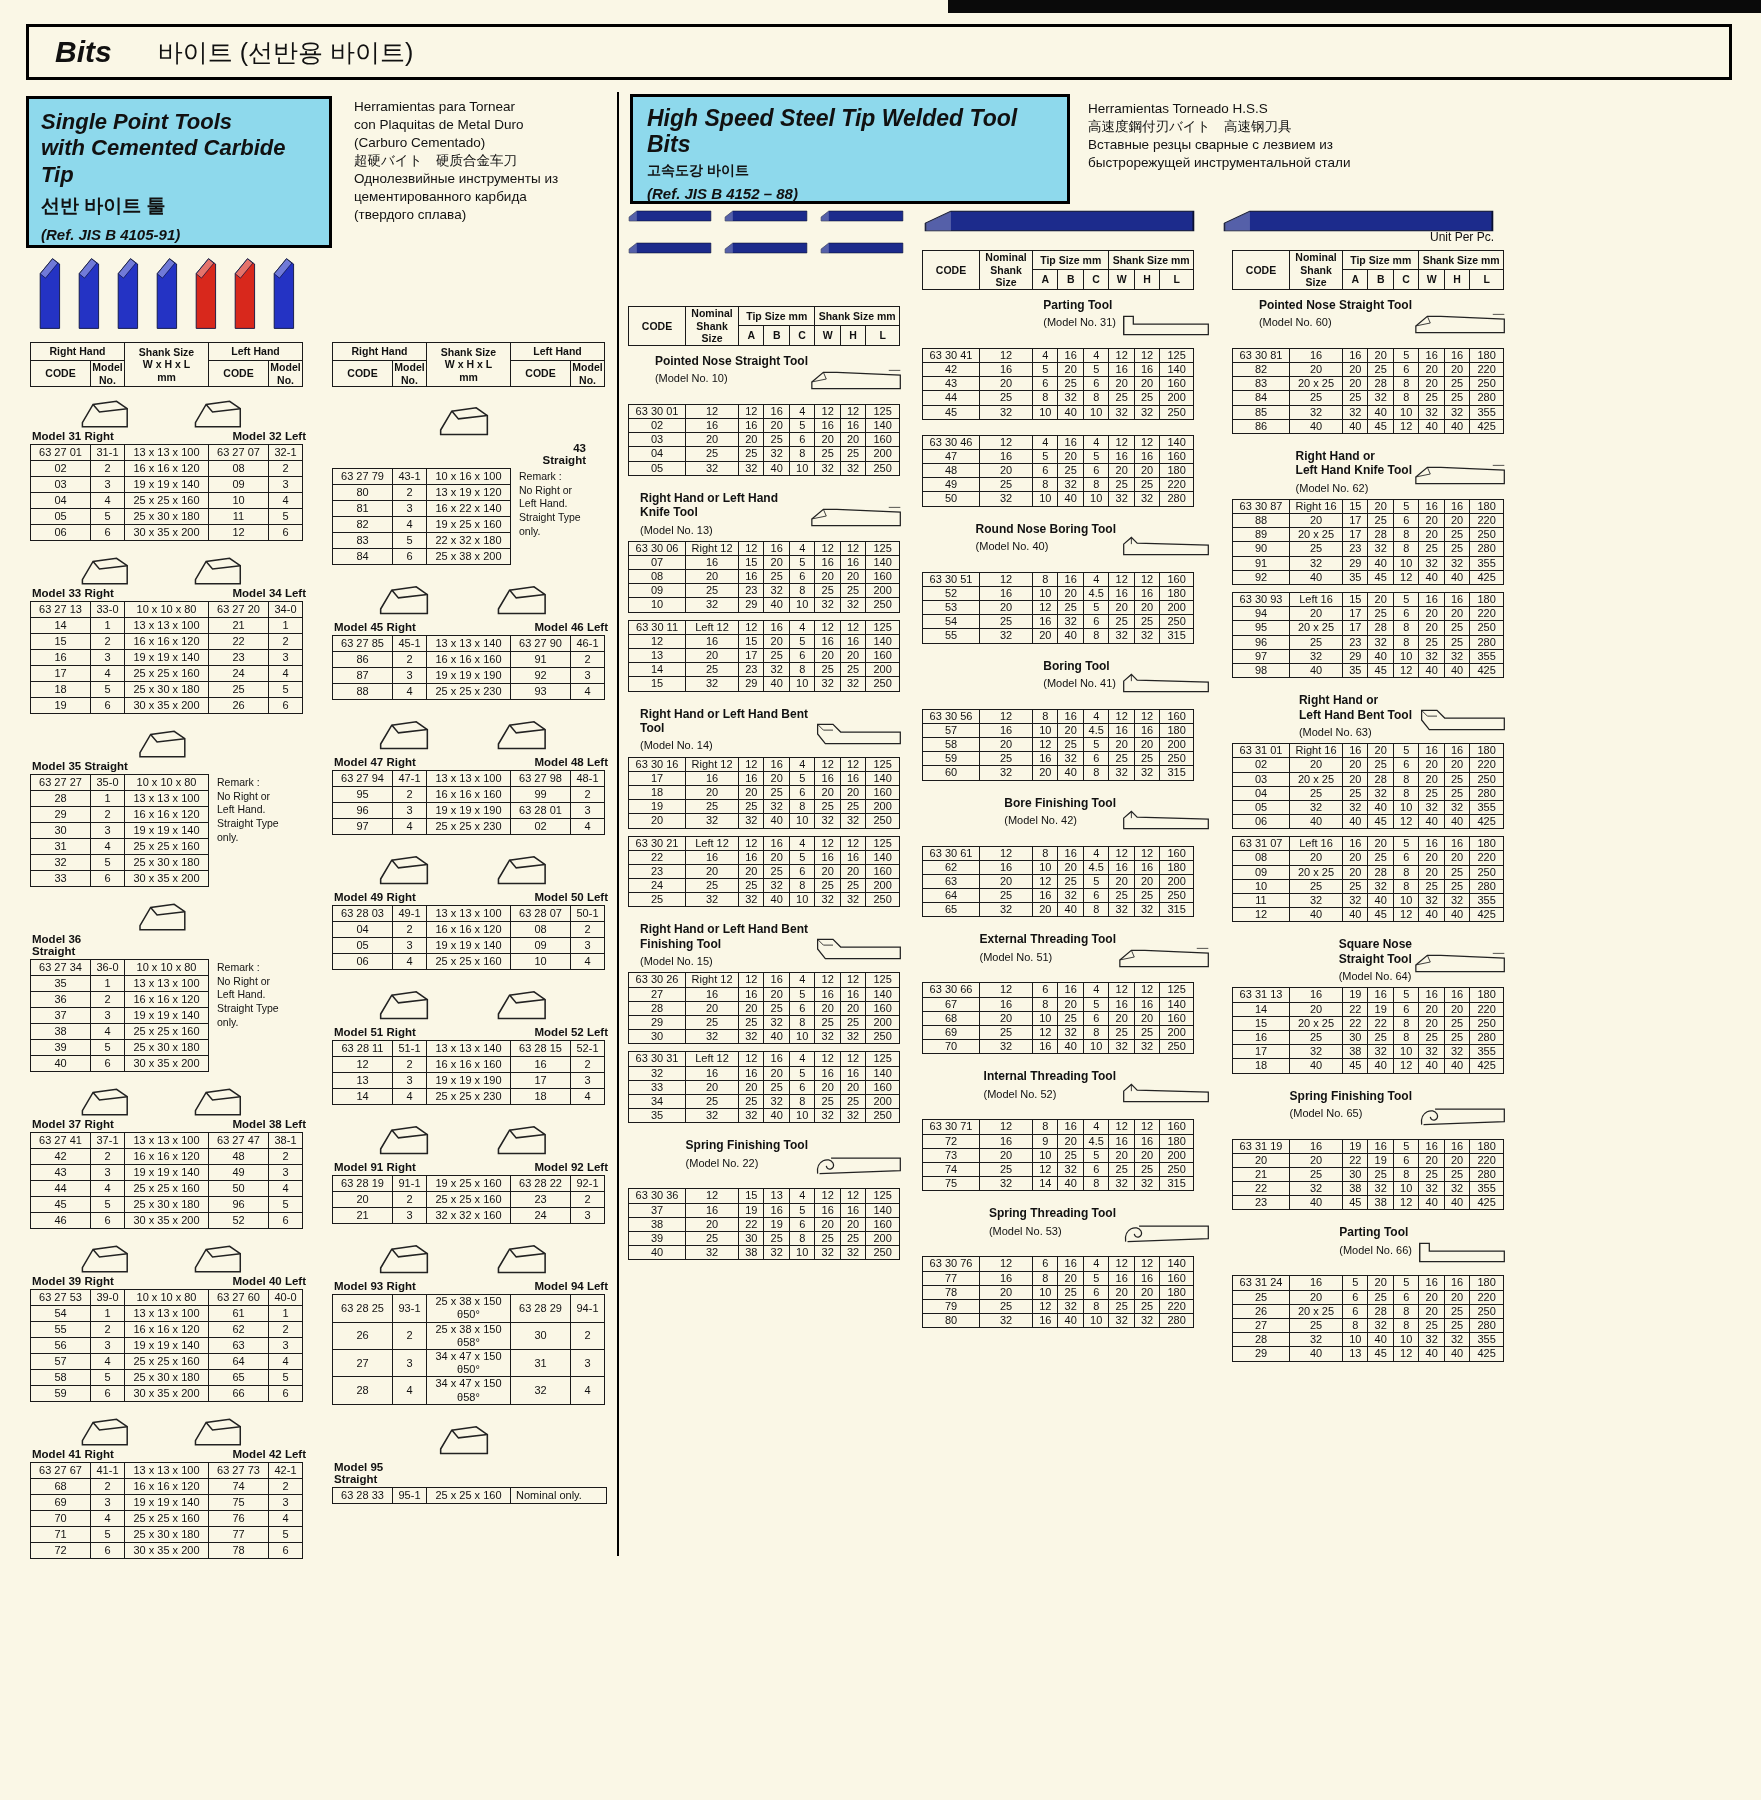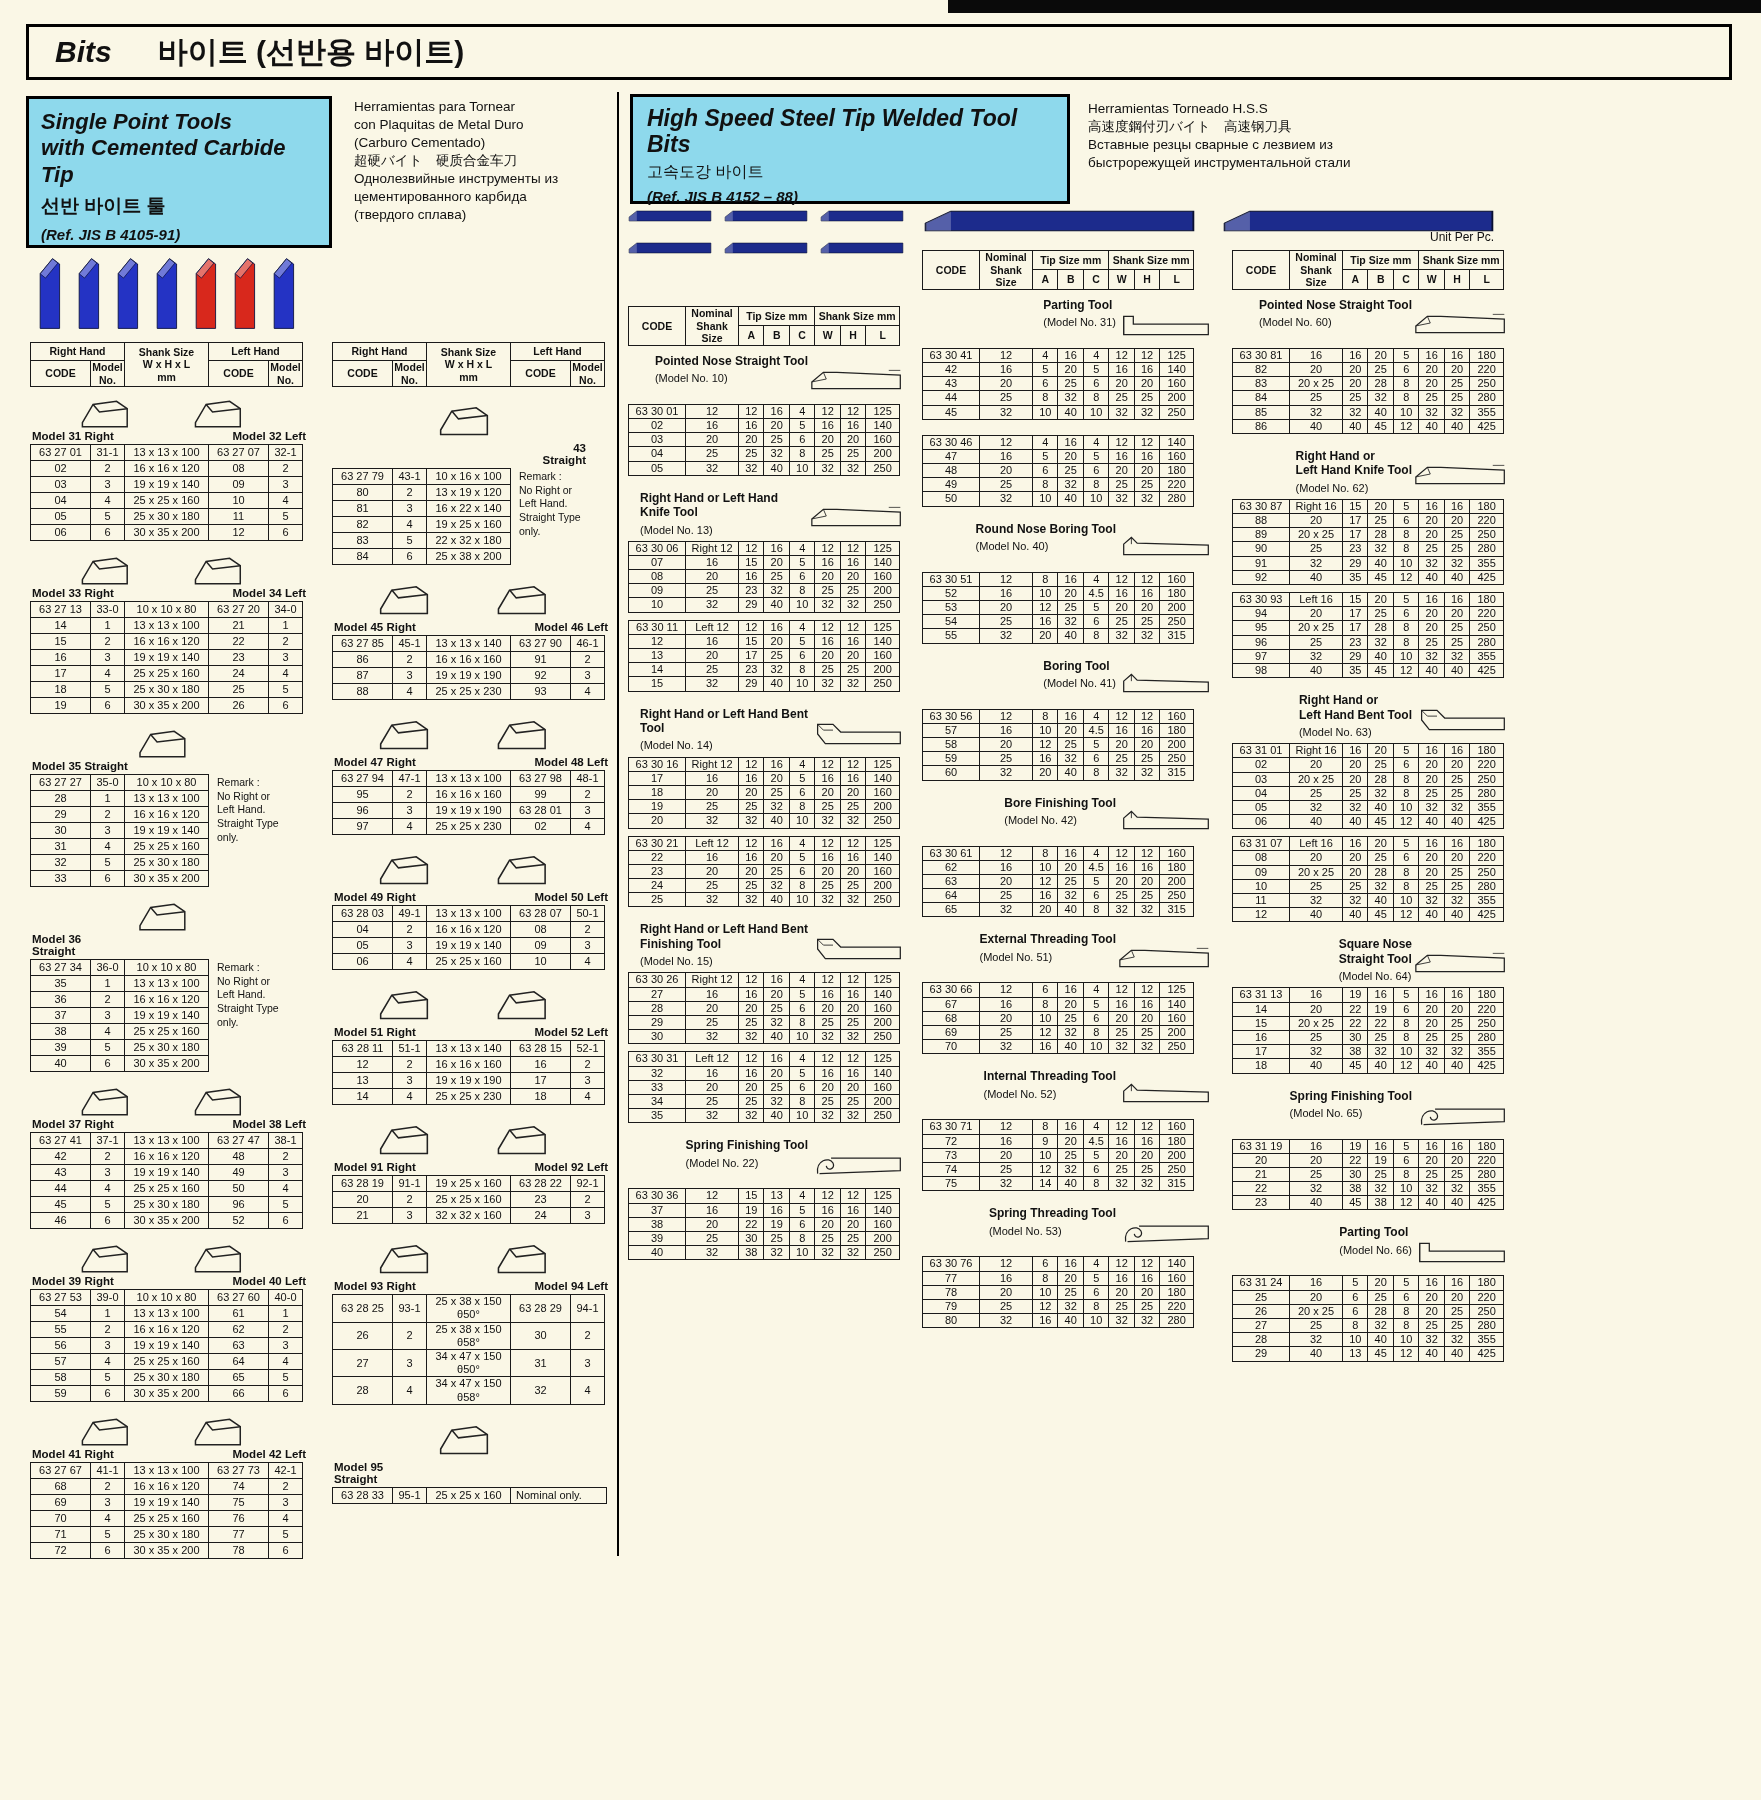--- a/index.html
+++ b/index.html
@@ -2,30 +2,30 @@
 <html><head>
 <meta charset="utf-8">
 <style>
 *{box-sizing:border-box;margin:0;padding:0}
 body{background:#cfcbb0;font-family:"Liberation Sans",sans-serif;color:#111}
 .page{position:relative;width:1761px;height:1800px;background:#faf7e6;overflow:hidden;margin:0 auto}
 .pre{white-space:pre-line}
 .scan-strip{position:absolute;top:0;left:948px;width:813px;height:13px;background:#0a0a0a}
 .title-bar{position:absolute;top:24px;left:26px;width:1706px;height:56px;border:3px solid #000;display:flex;align-items:center;gap:46px;padding-left:26px}
 .title-en{font-size:30px;font-weight:bold;font-style:italic}
-.title-ko{font-size:30px;font-weight:bold}
+.title-ko{font-size:25px;font-weight:normal}
 .box{border:3px solid #000000;background:#8ed9ec}
 .carbide-title-box{position:absolute;top:96px;left:26px;width:306px;height:152px;padding:10px 12px}
 .cbt1{font-size:22px;font-weight:bold;font-style:italic;line-height:1.2}
 .cbt2{font-size:19px;font-weight:bold;margin-top:5px}
 .cbt3{font-size:15px;font-weight:bold;font-style:italic;margin-top:7px}
 .carbide-sub{position:absolute;top:98px;left:354px;width:268px;font-size:13.5px;line-height:1.34}
 .hss-title-box{position:absolute;top:94px;left:630px;width:440px;height:110px;padding:8px 14px}
 .hbt1{font-size:23px;font-weight:bold;font-style:italic;line-height:1.15}
-.hbt2{font-size:16px;font-weight:normal;margin-top:4px}
+.hbt2{font-size:14px;font-weight:bold;margin-top:4px}
 .hbt3{font-size:15px;font-weight:bold;font-style:italic;margin-top:5px}
 .hss-sub{position:absolute;top:100px;left:1088px;width:440px;font-size:13.5px;line-height:1.34}
 .unit-label{position:absolute;top:230px;left:1430px;font-size:12px}
 .vdiv{position:absolute;top:92px;left:617px;width:2px;height:1464px;background:#000}
 .left-illus{position:absolute;top:248px;left:34px;display:flex;gap:9px;align-items:flex-end;height:88px}
 .cbit{width:30px;height:84px}
 .hss-illusA{position:absolute;top:204px;left:628px;width:282px;height:96px;display:flex;flex-wrap:wrap;gap:8px 12px;align-content:flex-start}
 .hbitS{width:84px;height:24px;color:#1c2b8c}
 .hss-illusBC{position:absolute;top:208px;left:922px;width:600px;display:flex;gap:24px}
 .hbitL{width:275px;height:26px;color:#1c2b8c}

